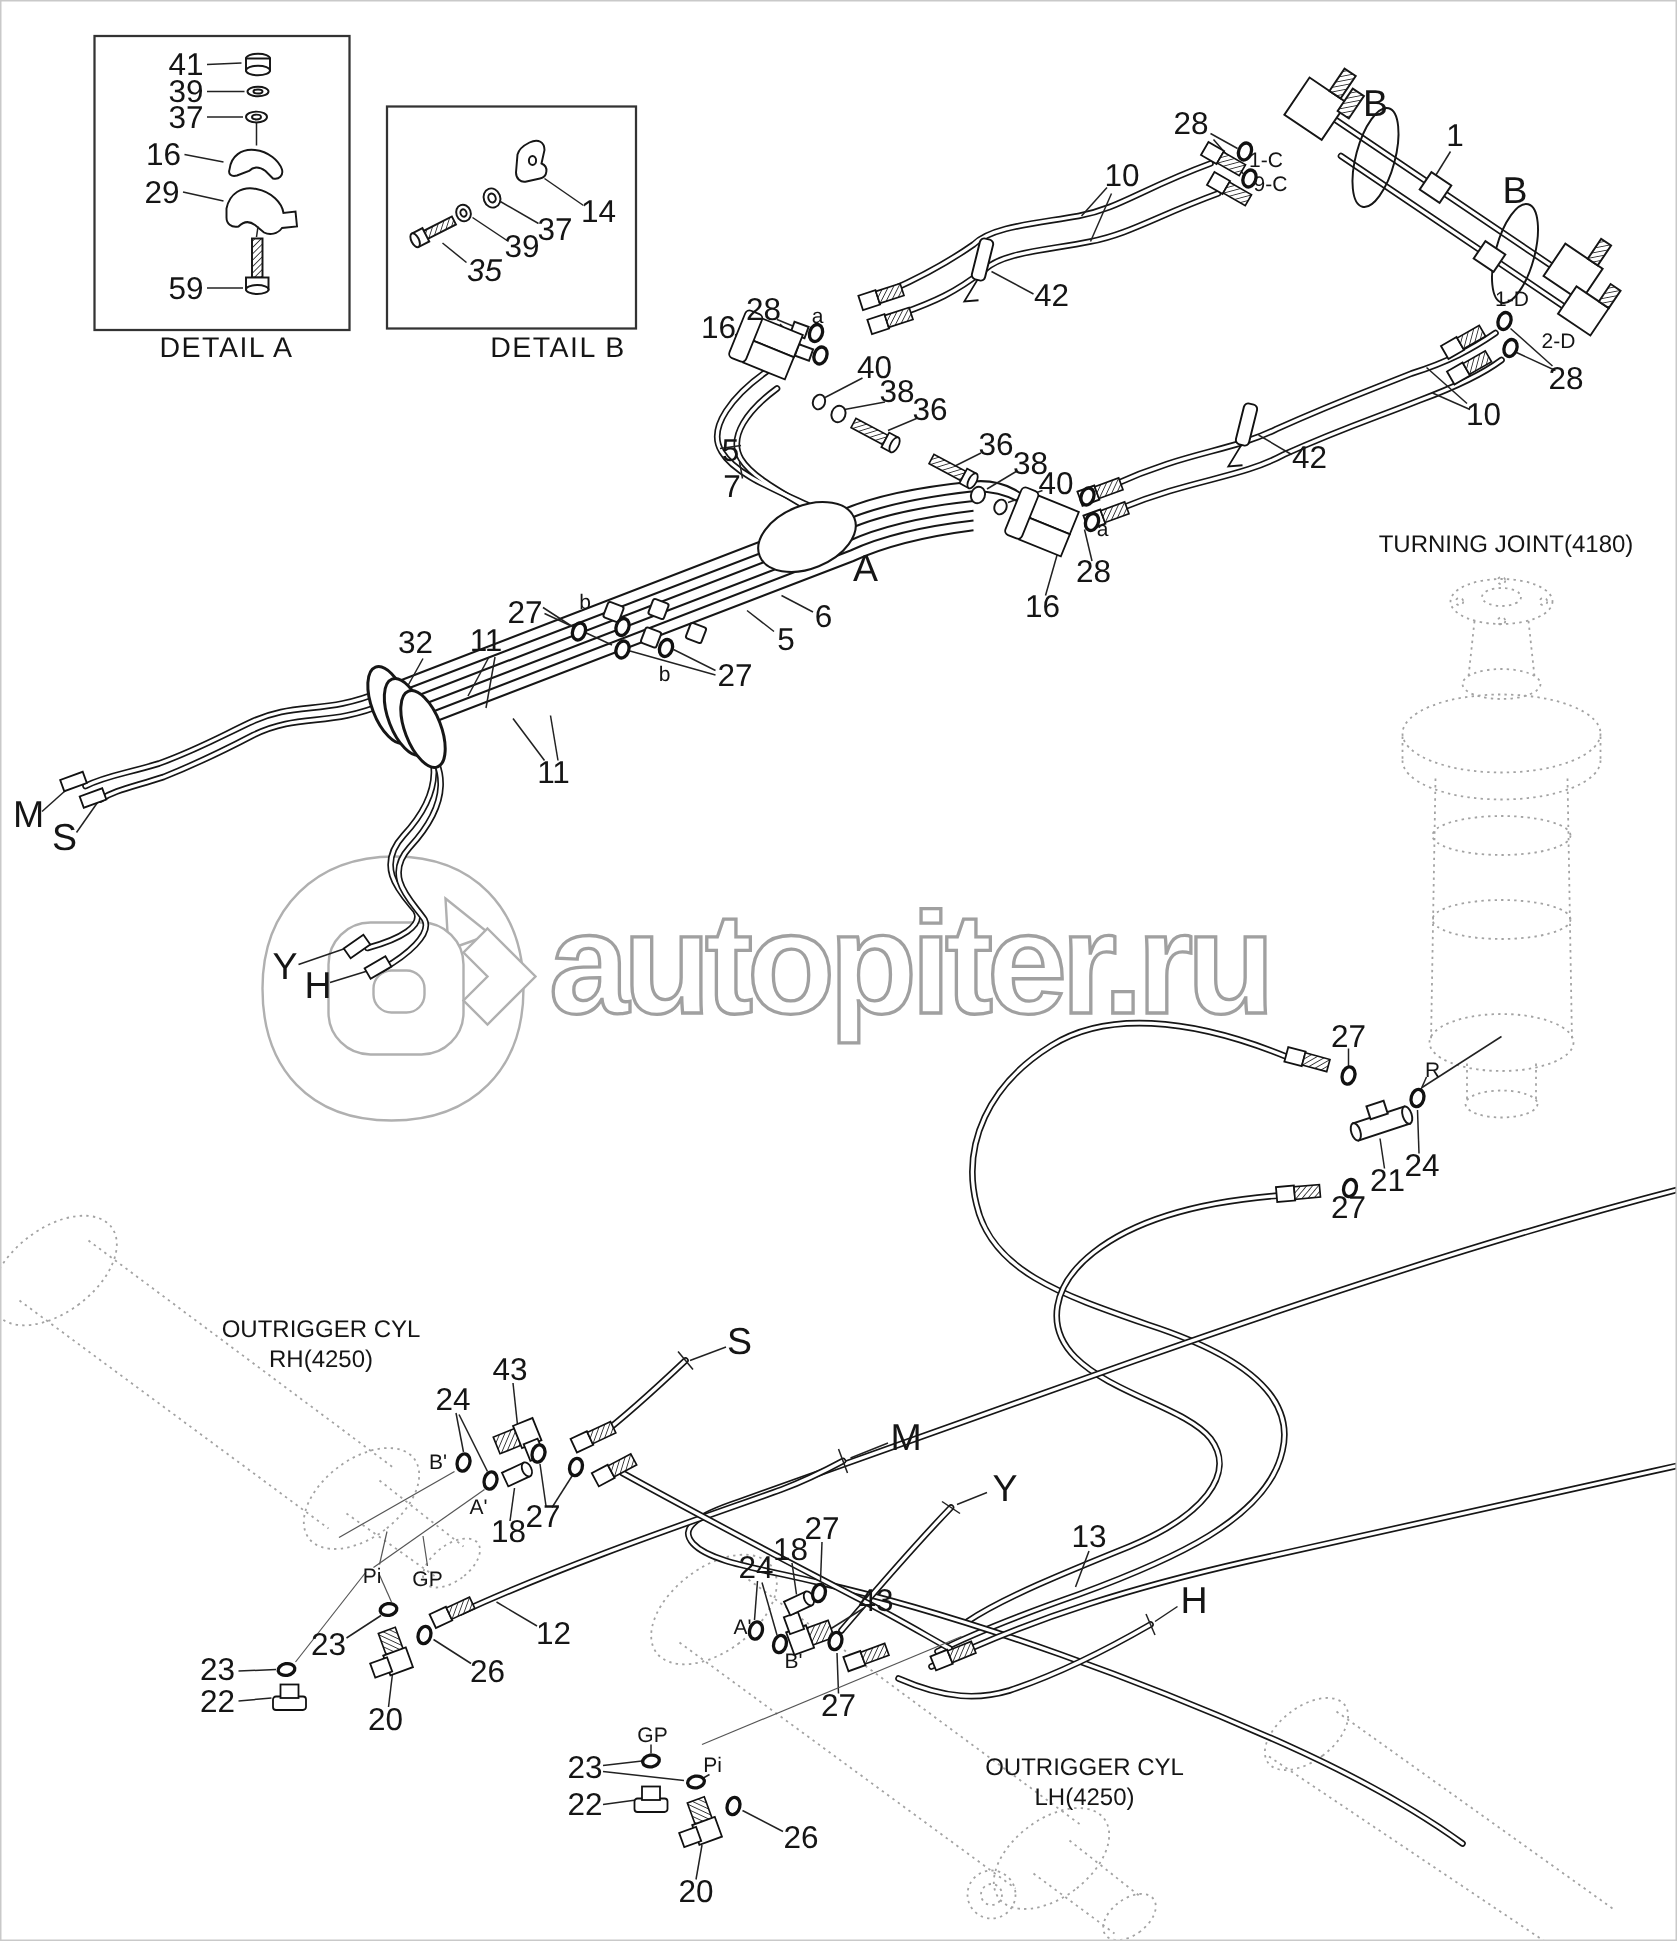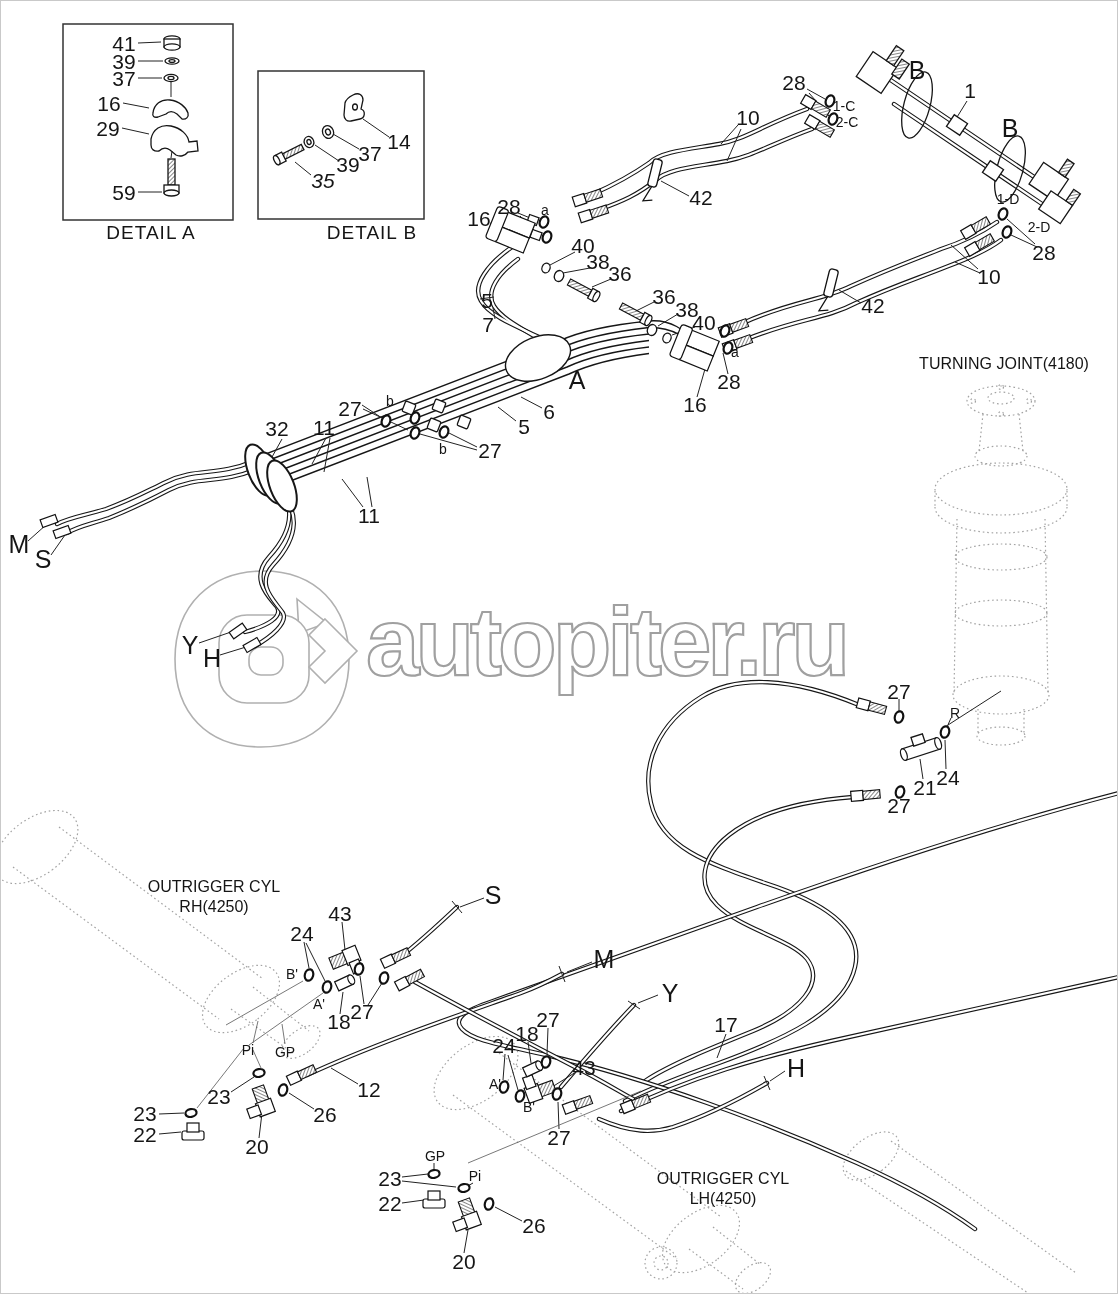--- a/index.html
+++ b/index.html
@@ -475,21 +475,21 @@
       <span class="co detail" style="left: 150px; top: 232px;">DETAIL A</span>
       <span class="co num" style="left: 398px; top: 141px;">14</span>
       <span class="co num" style="left: 369px; top: 153px;">37</span>
       <span class="co num" style="left: 347px; top: 164px;">39</span>
       <span class="co num" style="left: 322px; top: 180px; font-style: italic;">35</span>
       <span class="co detail" style="left: 347px; top: 232px; margin-left: 24px;">DETAIL B</span>
       <span class="co num" style="left: 793px; top: 82px;">28</span>
       <span class="co port" style="left: 843px; top: 85px; margin-top: 20px;">1-C</span>
       <span class="co letter" style="left: 916px; top: 69px;">B</span>
       <span class="co num" style="left: 969px; top: 90px;">1</span>
-      <span class="co port" style="left: 846px; top: 121px;">2-C</span>
+      <span class="co port" style="left: 846px; top: 121px;">9-C</span>
       <span class="co letter" style="left: 1009px; top: 127px;">B</span>
       <span class="co num" style="left: 747px; top: 117px;">10</span>
       <span class="co port" style="left: 1007px; top: 198px;">1-D</span>
       <span class="co port" style="left: 1038px; top: 226px;">2-D</span>
       <span class="co num" style="left: 1043px; top: 252px;">28</span>
       <span class="co num" style="left: 700px; top: 197px;">42</span>
       <span class="co num" style="left: 478px; top: 218px;">16</span>
       <span class="co num" style="left: 508px; top: 206px;">28</span>
       <span class="co port" style="left: 544px; top: 209px;">a</span>
       <span class="co num" style="left: 582px; top: 245px;">40</span>
@@ -529,21 +529,21 @@
       <span class="co caption" style="left: 213px; top: 906px;">RH(4250)</span>
       <span class="co num" style="left: 339px; top: 913px;">43</span>
       <span class="co num" style="left: 301px; top: 933px;">24</span>
       <span class="co port" style="left: 291px; top: 973px;">B'</span>
       <span class="co port" style="left: 318px; top: 1003px;">A'</span>
       <span class="co num" style="left: 338px; top: 1021px;">18</span>
       <span class="co num" style="left: 361px; top: 1011px;">27</span>
       <span class="co letter" style="left: 492px; top: 894px;">S</span>
       <span class="co letter" style="left: 603px; top: 958px;">M</span>
       <span class="co letter" style="left: 669px; top: 992px;">Y</span>
-      <span class="co num" style="left: 725px; top: 1024px;">17</span>
+      <span class="co num" style="left: 725px; top: 1024px;">13</span>
       <span class="co letter" style="left: 795px; top: 1067px;">H</span>
       <span class="co num" style="left: 503px; top: 1045px;">24</span>
       <span class="co num" style="left: 526px; top: 1033px;">18</span>
       <span class="co num" style="left: 547px; top: 1019px;">27</span>
       <span class="co num" style="left: 583px; top: 1067px;">43</span>
       <span class="co port" style="left: 494px; top: 1083px;">A'</span>
       <span class="co port" style="left: 528px; top: 1106px;">B'</span>
       <span class="co num" style="left: 558px; top: 1137px;">27</span>
       <span class="co port" style="left: 247px; top: 1049px;">Pi</span>
       <span class="co port" style="left: 284px; top: 1051px;">GP</span>

